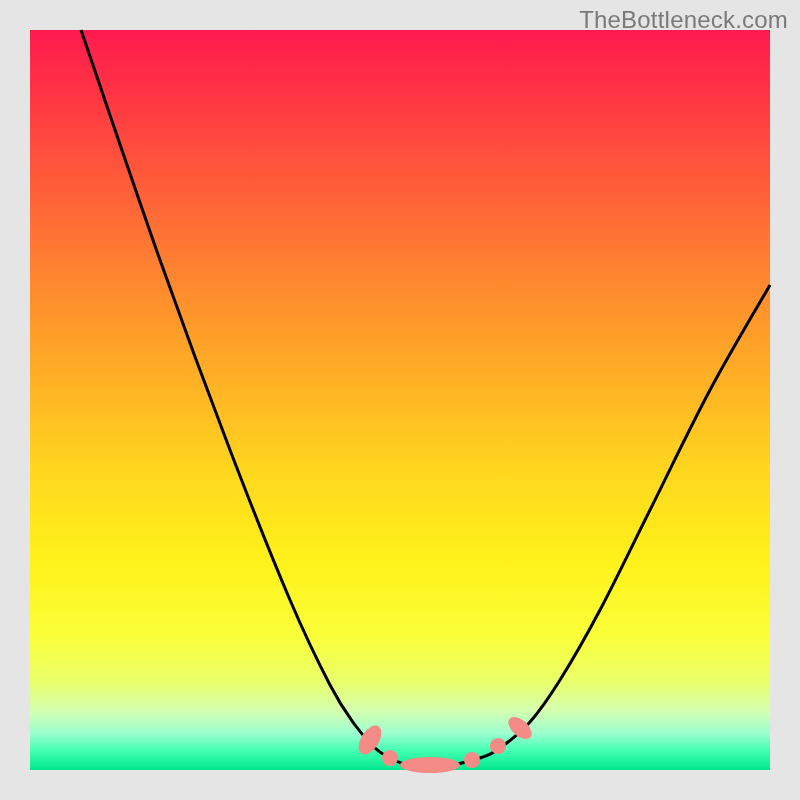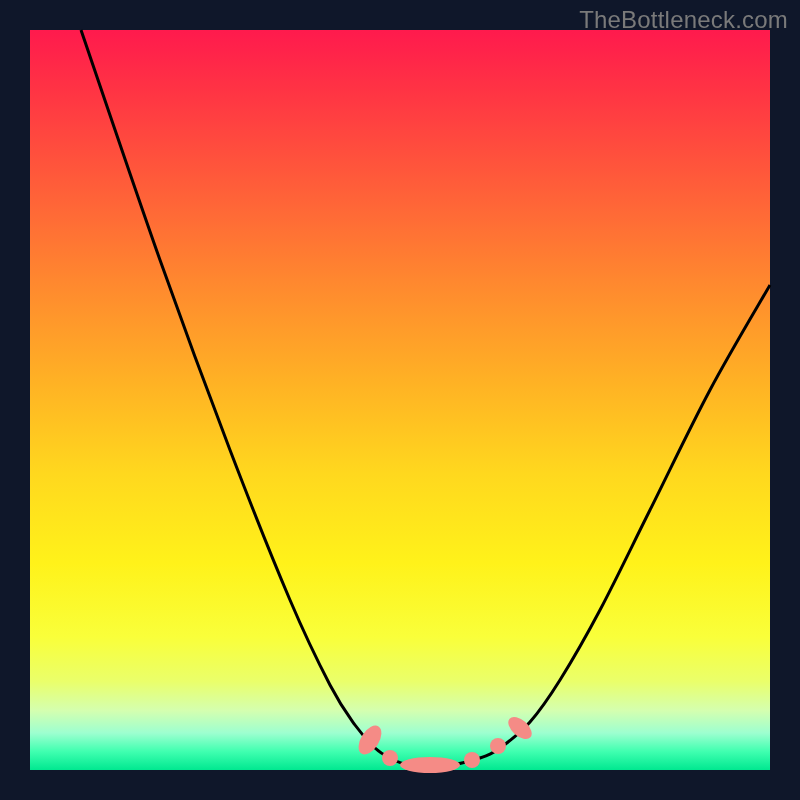--- a/index.html
+++ b/index.html
@@ -9,21 +9,21 @@
     height: 800px;
     background: #000;
     overflow: hidden;
   }
   .frame {
     position: absolute;
     left: 0;
     top: 0;
     width: 800px;
     height: 800px;
-    background: #0f172a;
+    background: #e5e5e5;
   }
   .plot-area {
     position: absolute;
     left: 30px;
     top: 30px;
     width: 740px;
     height: 740px;
     background: linear-gradient(to bottom,
       #ff1a4d 0%,
       #ff3344 8%,

